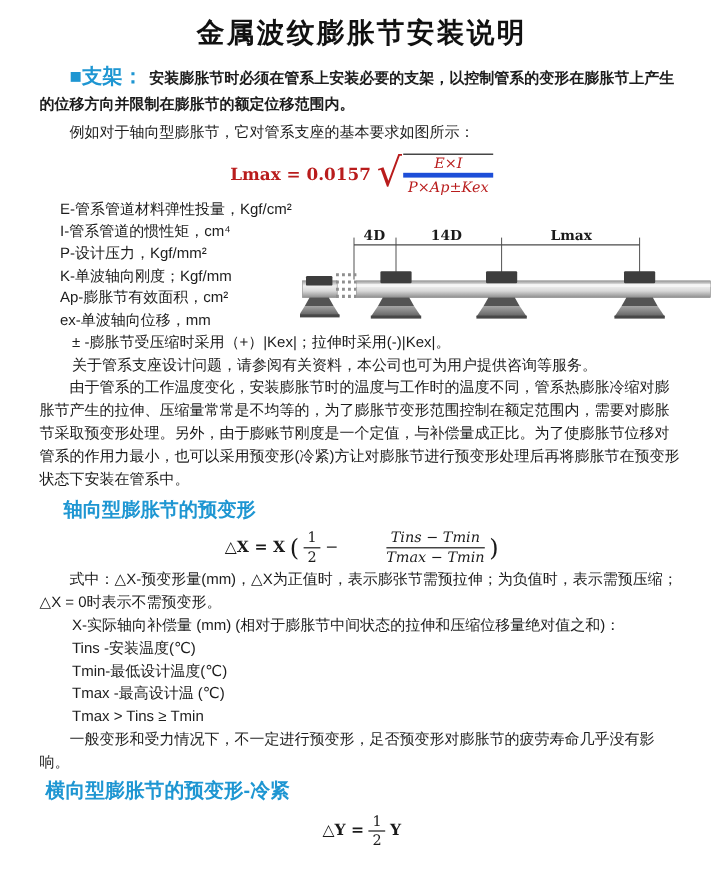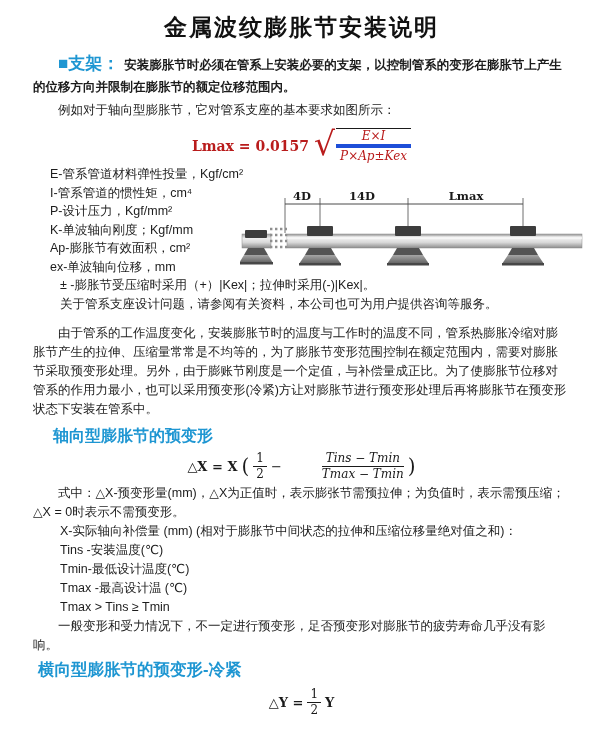--- a/index.html
+++ b/index.html
@@ -39,26 +39,26 @@
   }
   .f1 .frac .num { border-bottom:4px solid #1d4ed8; padding:0 10px 1px; }
   .f1 .frac .den { padding:1px 4px 0; }
 
   .def-list { margin-top:2px; }
   .def-line { font-size:12.5px; line-height:18.5px; }
   .def-line.ind1 { margin-left:17px; }
   .def-line.ind2 { margin-left:27px; }
 
   
-  .diagram { position:absolute; left:240px; top:189px; width:348px; height:102px; }
+  .diagram { position:absolute; left:250px; top:189px; width:348px; height:102px; }
 
   .section-head {
     color:var(--accent); font-size:17px; font-weight:bold; margin-top:5px; line-height:22px;
   }
-  .p-body { margin-top:11px; font-size:12.5px; line-height:19px; text-indent:2em; }
+  .p-body { margin-top:1px; font-size:12.5px; line-height:19px; text-indent:2em; }
 
   .sub-head-axial {
     color:var(--accent); font-size:16px; font-weight:bold; margin:6px 0 0 20px; line-height:21px;
   }
   .sub-head-lateral {
     color:var(--accent); font-size:16.5px; font-weight:bold; margin:4px 0 0 5px; line-height:21px;
   }
 
   
   .f2, .f3 {

